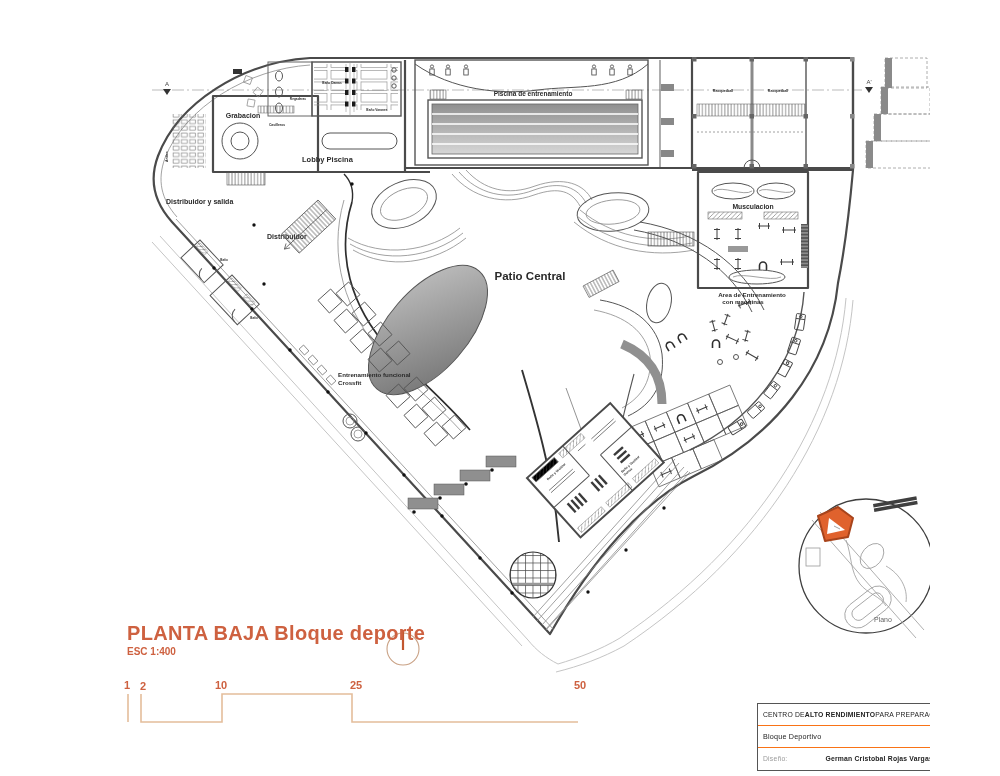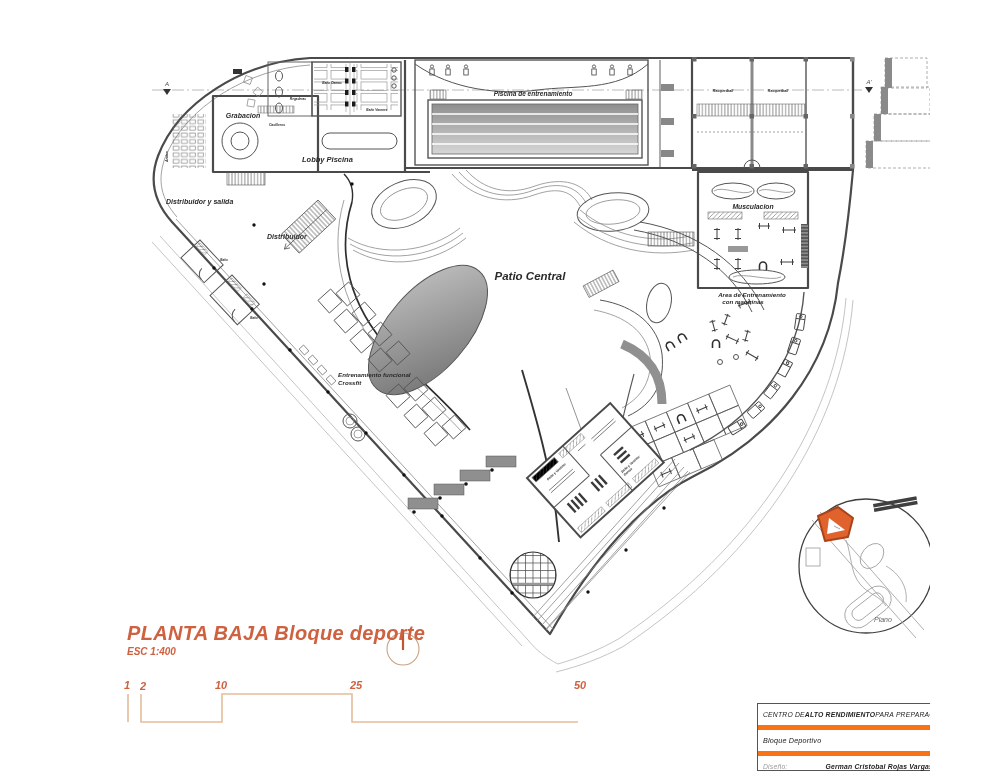--- a/index.html
+++ b/index.html
@@ -1,30 +1,30 @@
 <!DOCTYPE html>
 <html><head>
 <meta charset="utf-8">
 <style>
   html,body{margin:0;padding:0;background:#fff;}
   .canvas{position:relative;width:930px;height:776px;background:#fff;overflow:hidden;
-          font-family:"Liberation Sans",sans-serif;font-style:italic;}
+          font-family:"Liberation Sans",sans-serif;}
   svg{position:absolute;left:0;top:0;}
   svg text{font-family:"Liberation Sans",sans-serif;}
   .w1{stroke:#4a4a4a;stroke-width:2.2;fill:none;stroke-linejoin:round;}
   .w2{stroke:#555;stroke-width:1.4;fill:none;}
   .w3{stroke:#555;stroke-width:1;fill:none;}
   .thin{stroke:#8a8a8a;stroke-width:0.8;fill:none;}
   .lt{stroke:#c5c5c5;stroke-width:1;fill:none;}
   .lbl{font-weight:bold;fill:#2a2a2a;}
   .lt2{stroke:#9a9a9a;stroke-width:0.8;fill:none;}
   .accent{fill:#CE6140;}
   .titleblock{position:absolute;left:757px;top:703px;width:241px;height:66px;
       border:1px solid #555;background:#fff;color:#222;}
-  .tb-row{height:21px;padding:0 5px;display:flex;align-items:center;border-top:5px solid #f97316;
+  .tb-row{height:21px;padding:0 5px;display:flex;align-items:center;border-top:1px solid #f97316;
       font-size:6.8px;letter-spacing:0.2px;white-space:nowrap;overflow:hidden;}
   .tb-row:first-child{border-top:none;}
   .tb-row .muted{color:#9a9a9a;}
   .tb-row .val{font-weight:bold;margin-left:38px;}
   .tb-row2{font-size:7.2px;}
 </style>
 </head>
 <body>
 
 <div class="canvas">

